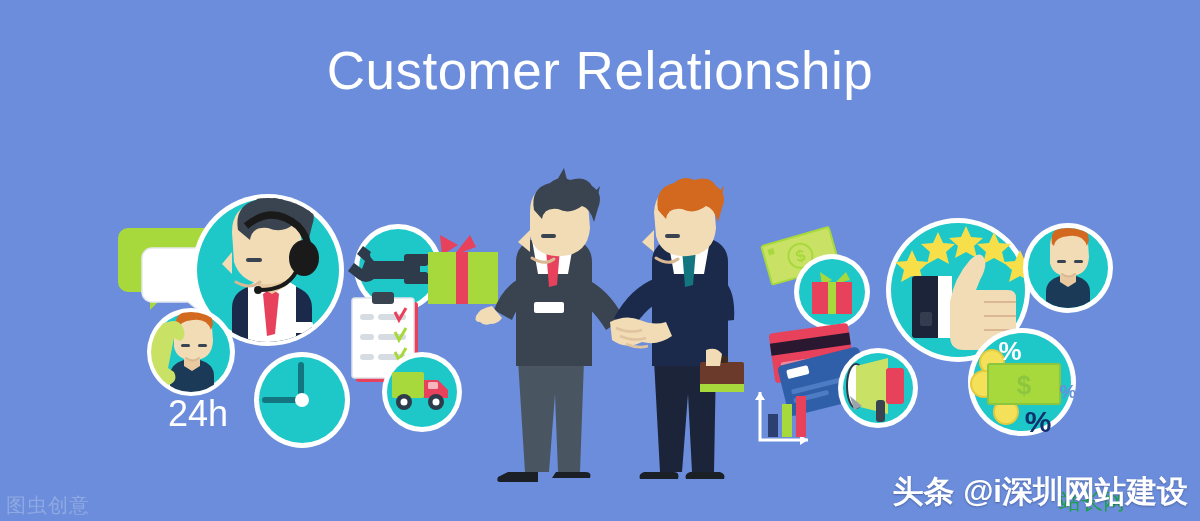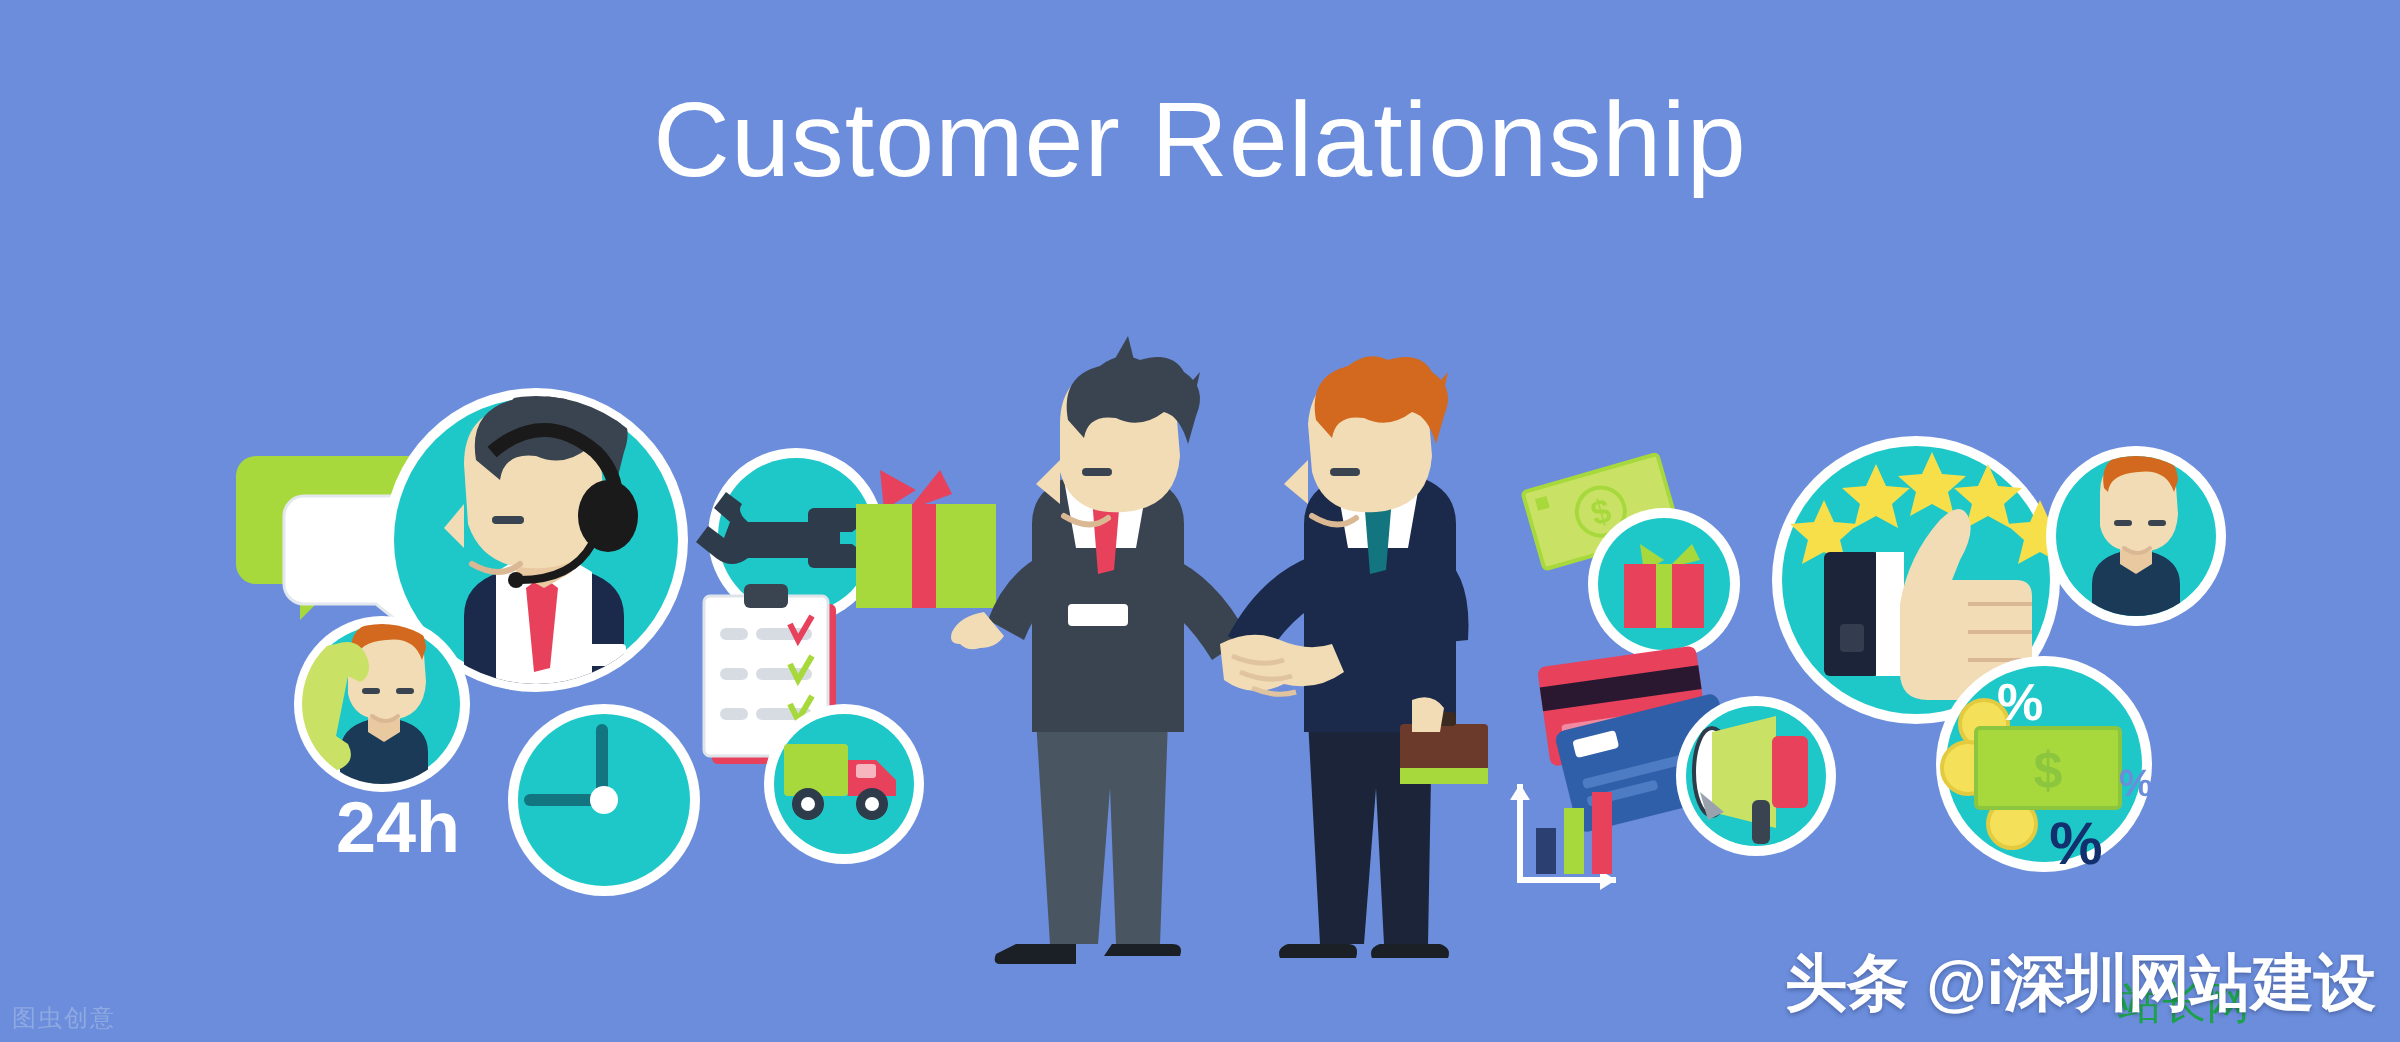--- a/index.html
+++ b/index.html
@@ -20,21 +20,21 @@
     font-weight:400;
     letter-spacing:0.5px;
     line-height:1;
     white-space:nowrap;
   }
   .label-24h{
     position:absolute;
     left:168px;top:396px;
     color:#ffffff;
     font-size:36px;
-    font-weight:700;
+    font-weight:400;
     line-height:1;
   }
   .wm-right{
     position:absolute;
     right:12px;bottom:14px;
     color:#ffffff;
     font-size:31px;
     font-weight:700;
     line-height:1;
     white-space:nowrap;
@@ -48,21 +48,21 @@
     font-size:22px;
     font-weight:400;
     line-height:1;
     opacity:.92;
     white-space:nowrap;
   }
   .wm-left{
     position:absolute;
     left:6px;bottom:6px;
     color:#8fa9e2;
-    font-size:12px;
+    font-size:20px;
     font-weight:400;
     line-height:1;
     letter-spacing:1px;
     white-space:nowrap;
   }
 </style>
 </head>
 <body>
 
 <div id="stage">

